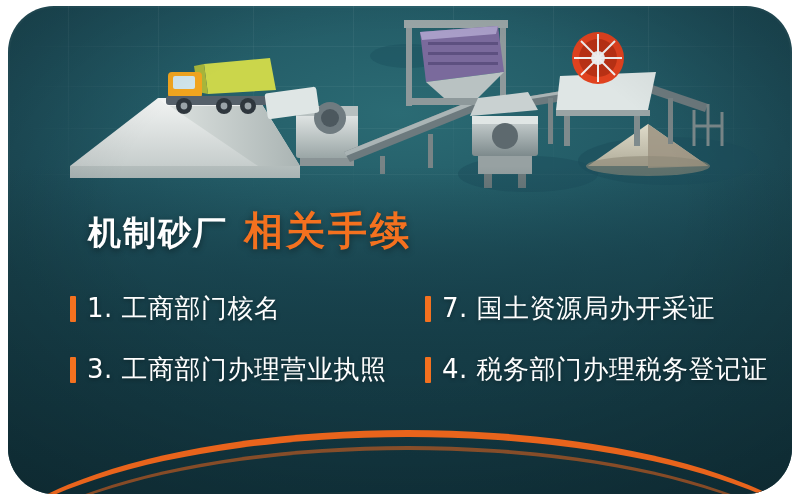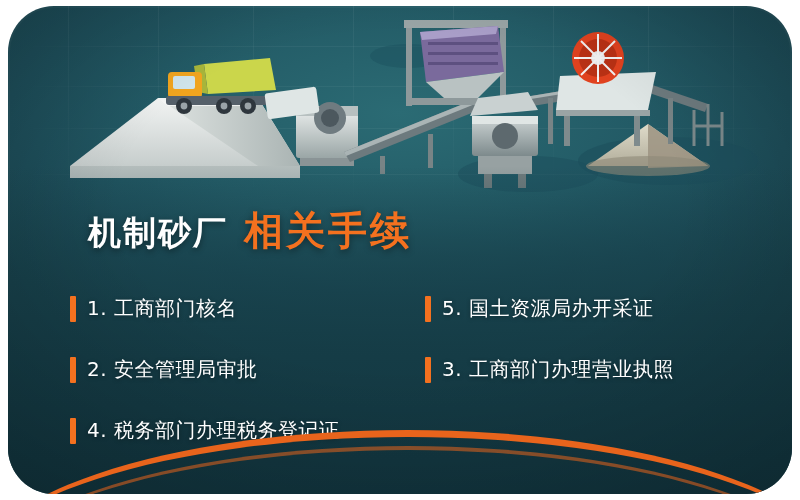--- a/index.html
+++ b/index.html
@@ -126,21 +126,21 @@
   }
   .bar {
     width: 6px;
     height: 26px;
     background: #f4711f;
     border-radius: 1px;
     flex: 0 0 auto;
   }
   .item-text {
     color: #ffffff;
-    font-size: 20px;
+    font-size: 26px;
     letter-spacing: 0.5px;
     text-shadow: 0 1px 4px rgba(0,0,0,0.4);
     white-space: nowrap;
   }
 </style>
 </head>
 <body>
 
 <div class="stage">
   <div class="card">
@@ -295,25 +295,21 @@
       <span class="orange">相关手续</span>
     </div>
 
     <div class="list">
       <div class="item">
         <span class="bar"></span>
         <span class="item-text">1. 工商部门核名</span>
       </div>
       <div class="item">
         <span class="bar"></span>
-        <span class="item-text">5. 国土资源局办开采证</span>
-      </div>
-      <div class="item">
-        <span class="bar"></span>
-        <span class="item-text">2. 安全管理局审批</span>
+        <span class="item-text">7. 国土资源局办开采证</span>
       </div>
       <div class="item">
         <span class="bar"></span>
         <span class="item-text">3. 工商部门办理营业执照</span>
       </div>
       <div class="item">
         <span class="bar"></span>
         <span class="item-text">4. 税务部门办理税务登记证</span>
       </div>
     </div>

